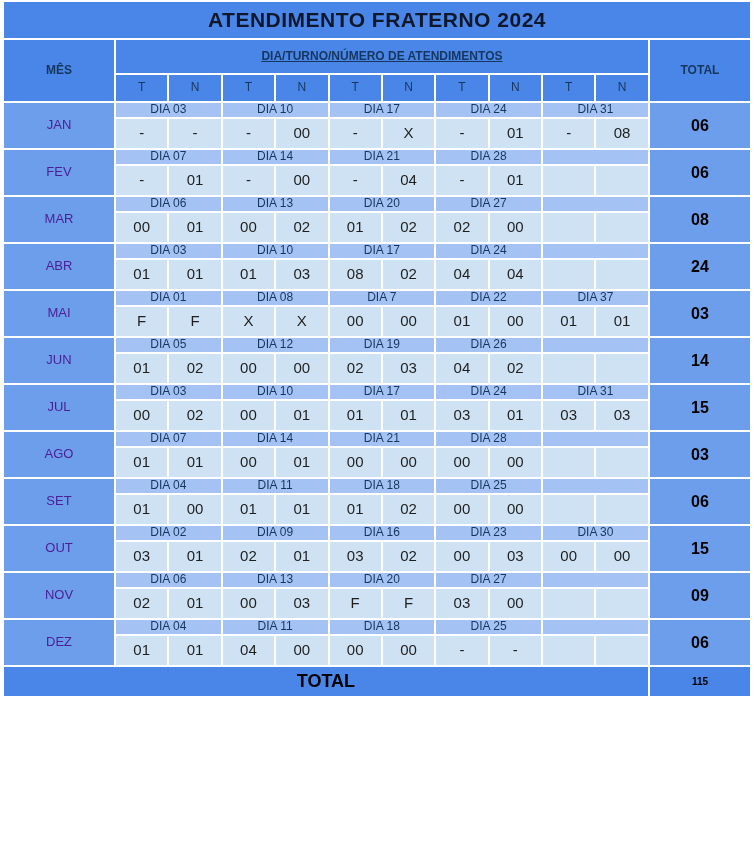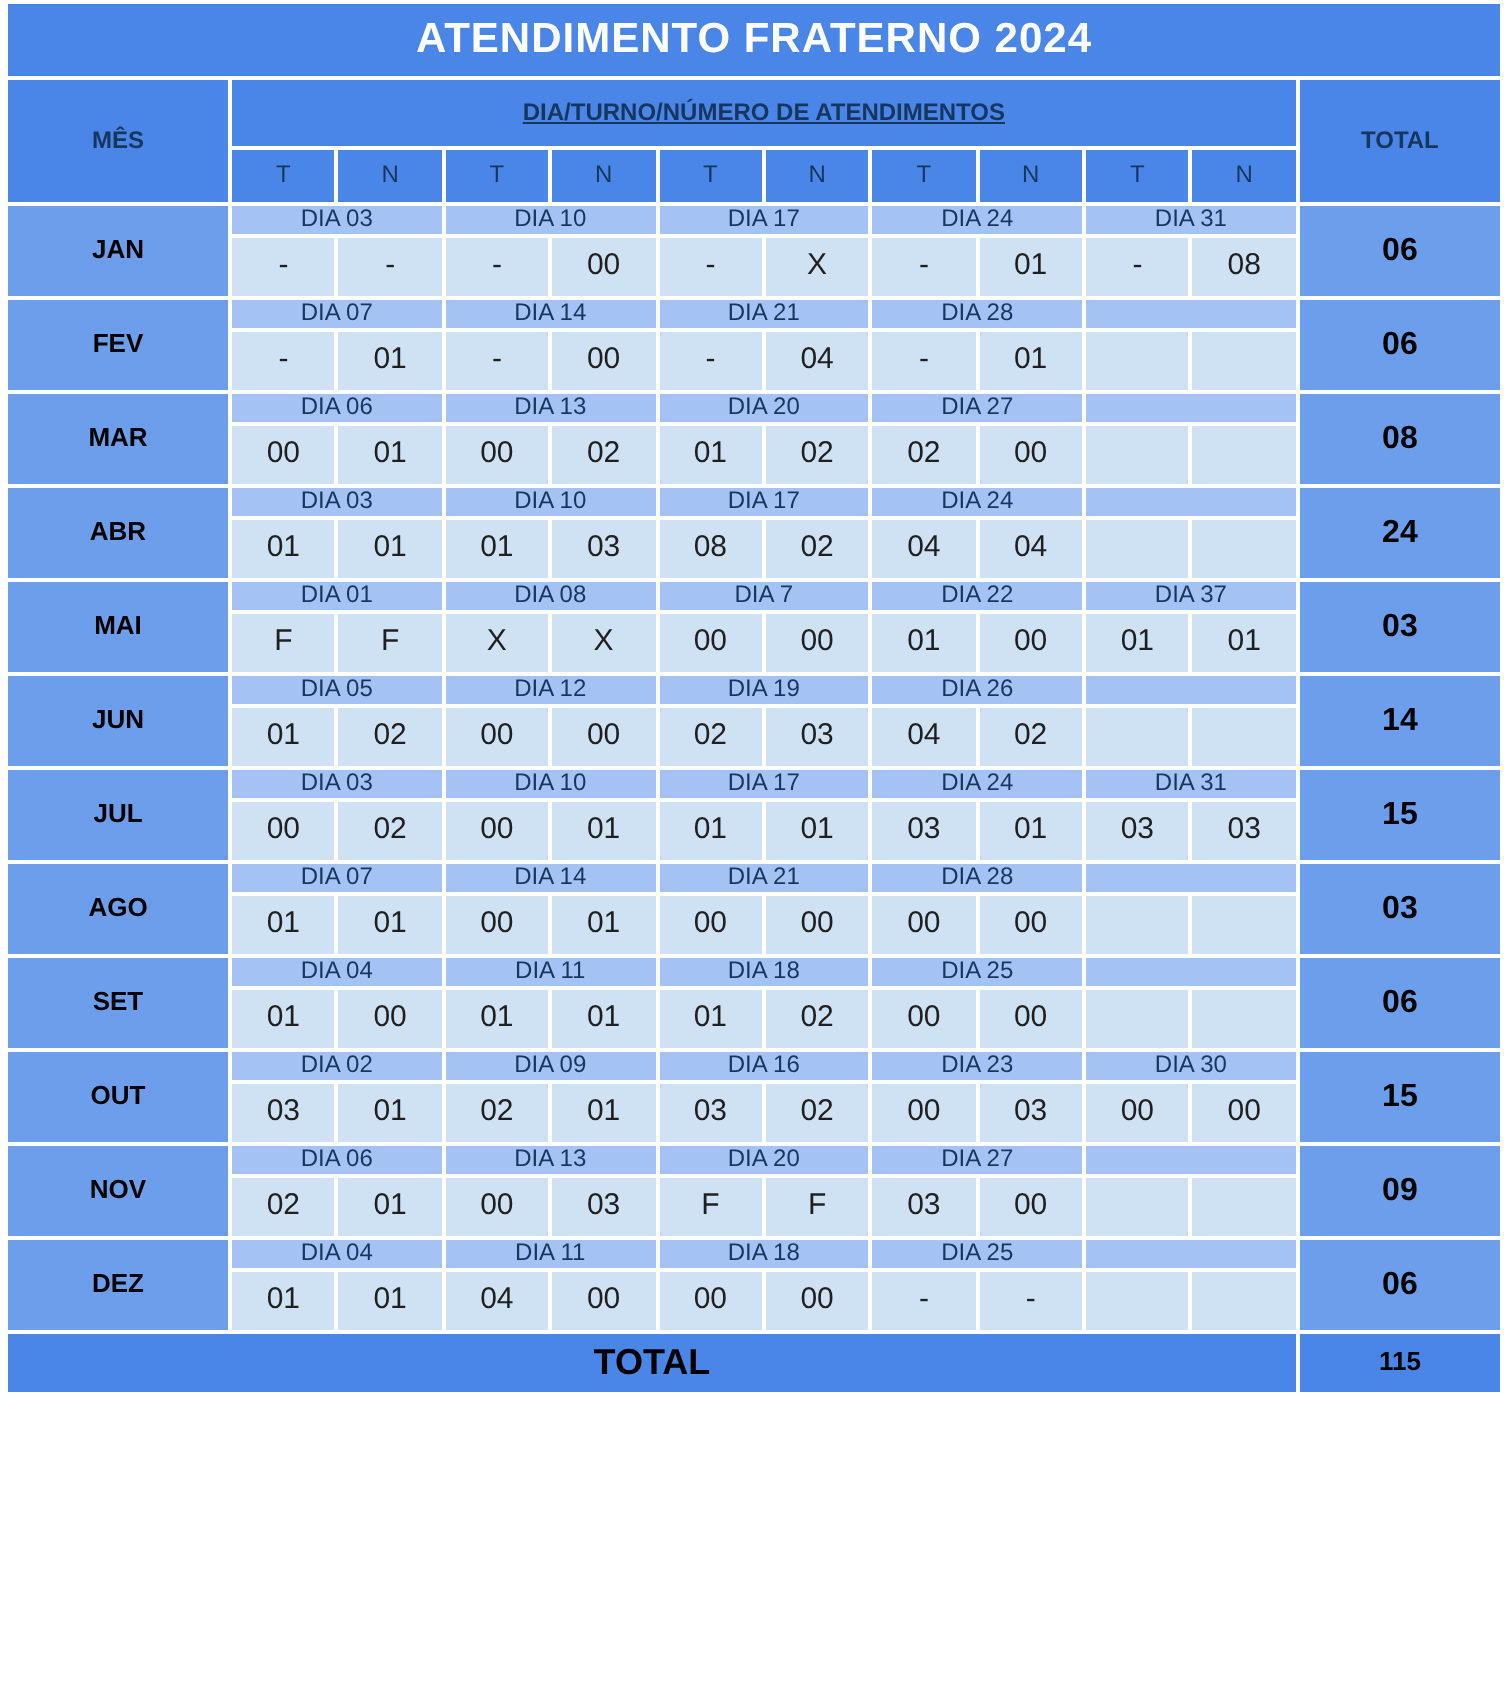--- a/index.html
+++ b/index.html
@@ -25,43 +25,43 @@
   td{
     text-align:center;
     vertical-align:middle;
     padding:0;
     overflow:hidden;
     white-space:nowrap;
     line-height:1.1;
   }
   .c-title{
     background:var(--blue-dark);
-    color:#ffffff;
+    color:#0f172a;
     font-weight:bold;
     font-size:21px;
     height:36px;
     letter-spacing:.5px;
   }
   .c-hdr{
     background:var(--blue-dark);
     color:var(--text-navy);
     font-weight:bold;
     font-size:12px;
   }
   .r-h1 td.c-group{height:33px;text-decoration:underline;}
   .c-turn{
     background:var(--blue-dark);
     color:var(--text-navy);
     font-size:12px;
     height:26px;
   }
   .c-month{
     background:var(--blue-mid);
-    color:#000000;
-    font-weight:bold;
+    color:#4c1d95;
+    font-weight:normal;
     font-size:13px;
   }
   .c-dia{
     background:var(--blue-light);
     color:var(--text-navy);
     font-size:12px;
     height:14px;
   }
   .c-val{
     background:var(--blue-pale);
@@ -76,21 +76,21 @@
     font-size:16px;
     margin-top:48px;
   }
   .c-foot{
     background:var(--blue-dark);
     color:#000000;
     font-weight:bold;
     font-size:18px;
     height:29px;
   }
-  .c-foot-total{font-size:13px;}
+  .c-foot-total{font-size:10px;}
 </style>
 </head>
 <body>
 
 <table class="sheet">
   <colgroup>
     <col style="width:110px">
     <col span="10">
     <col style="width:100px">
   </colgroup>

